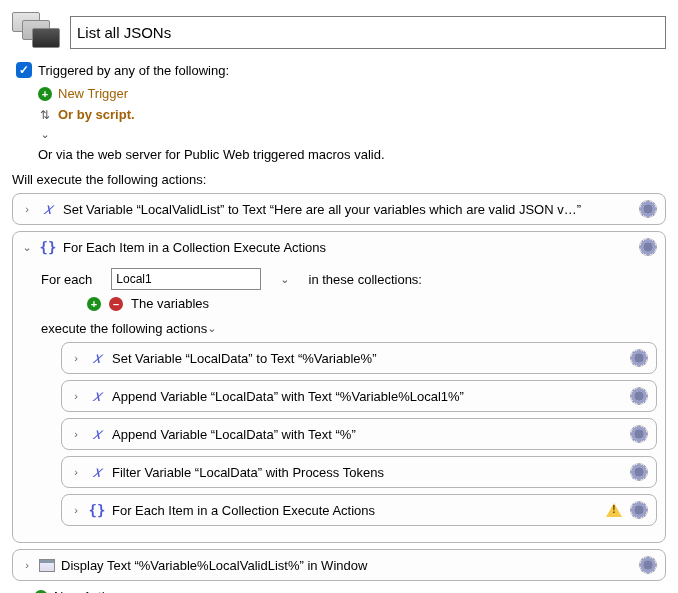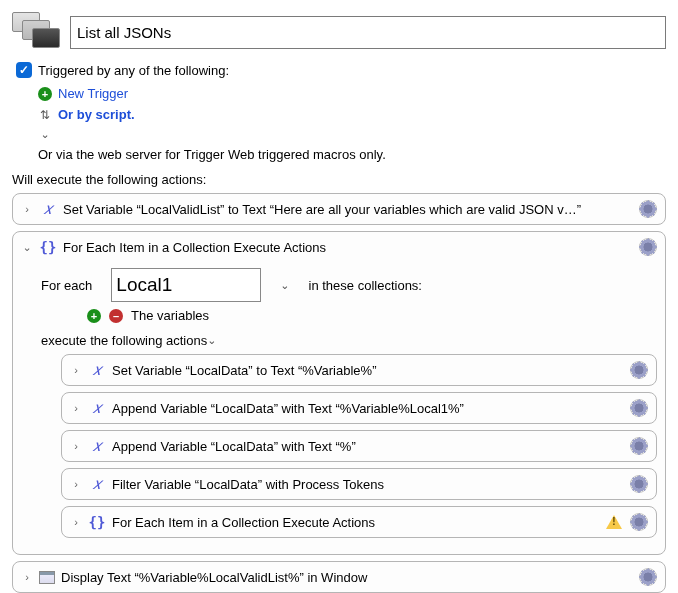--- a/index.html
+++ b/index.html
@@ -29,21 +29,21 @@
   .section { margin-left: 4px; }
   .trigger-line { display: flex; align-items: center; gap: 6px; margin: 4px 0 8px 0; }
   .checkbox {
     width: 16px; height: 16px;
     border-radius: 4px;
     background: #0b69d6;
     display: inline-flex; align-items: center; justify-content: center;
     color: #fff; font-size: 12px; font-weight: bold;
   }
   .indent { margin-left: 22px; margin-top: 6px; margin-bottom: 6px; display: flex; align-items: center; gap: 6px; }
-  .indent .label { color: #1d4ed8; }
+  .indent .label { color: #a16207; }
   .plus-circle {
     width: 14px; height: 14px; border-radius: 50%;
     background: #1a8f1a; color: #fff; font-size: 11px; line-height: 14px; text-align: center;
     display: inline-flex; align-items: center; justify-content: center; font-weight: bold;
   }
   .minus-circle {
     width: 14px; height: 14px; border-radius: 50%;
     background: #c23030; color: #fff; font-size: 11px; line-height: 14px; text-align: center;
     display: inline-flex; align-items: center; justify-content: center; font-weight: bold;
   }
@@ -88,21 +88,21 @@
     content:""; position:absolute; left:0; top:0;
     border-left:8px solid transparent; border-right:8px solid transparent;
     border-bottom:14px solid #f7c948;
   }
   .warn::after{
     content:"!"; position:absolute; left:0; top:1px; width:16px; text-align:center;
     font-size:10px; font-weight:700; color:#5a4400;
   }
   .row-body { padding: 4px 2px 6px 22px; }
   .for-line { display:flex; align-items:center; gap:19px; margin: 6px 0 6px 0;}
-  .for-input { width:150px; height:34px; border:1px solid #888; padding:2px 4px; font-size:19px;}
+  .for-input { width:150px; height:22px; border:1px solid #888; padding:2px 4px; font-size:12px;}
   .dd { font-size:11px; color:#555; }
   .collections-line { display:flex; align-items:center; gap:8px; margin: 6px 0 10px 46px;}
   .exec-line { margin: 6px 0 6px 0; display:flex; align-items:center; gap:0;}
   .nested { margin-left: 20px; }
   .txt { flex:1; white-space:nowrap; overflow:hidden; text-overflow:ellipsis;}
   .footer-add { display:flex; align-items:center; gap:6px; margin: 8px 0 0 22px;}
 </style>
 </head>
 <body>
 
@@ -124,21 +124,21 @@
     <span class="plus-circle">+</span>
     <span class="label">New Trigger</span>
   </div>
   <div class="indent">
     <span class="updown">⇅</span>
     <span class="label bold">Or by script.</span>
   </div>
   <div class="indent">
     <span class="disclose">⌄</span>
   </div>
-  <div class="plain">Or via the web server for Trigger Web triggered macros only.</div>
+  <div class="plain">Or via the web server for Public Web triggered macros valid.</div>
 </div>
 
 <div class="section-title">Will execute the following actions:</div>
 
 <div class="action-card">
   <div class="action-header">
     <span class="chev">›</span>
     <span class="var-icon">𝑥</span>
     <span class="txt">Set Variable “LocalValidList” to Text “Here are all your variables which are valid JSON v…”</span>
     <span class="gear"></span>

